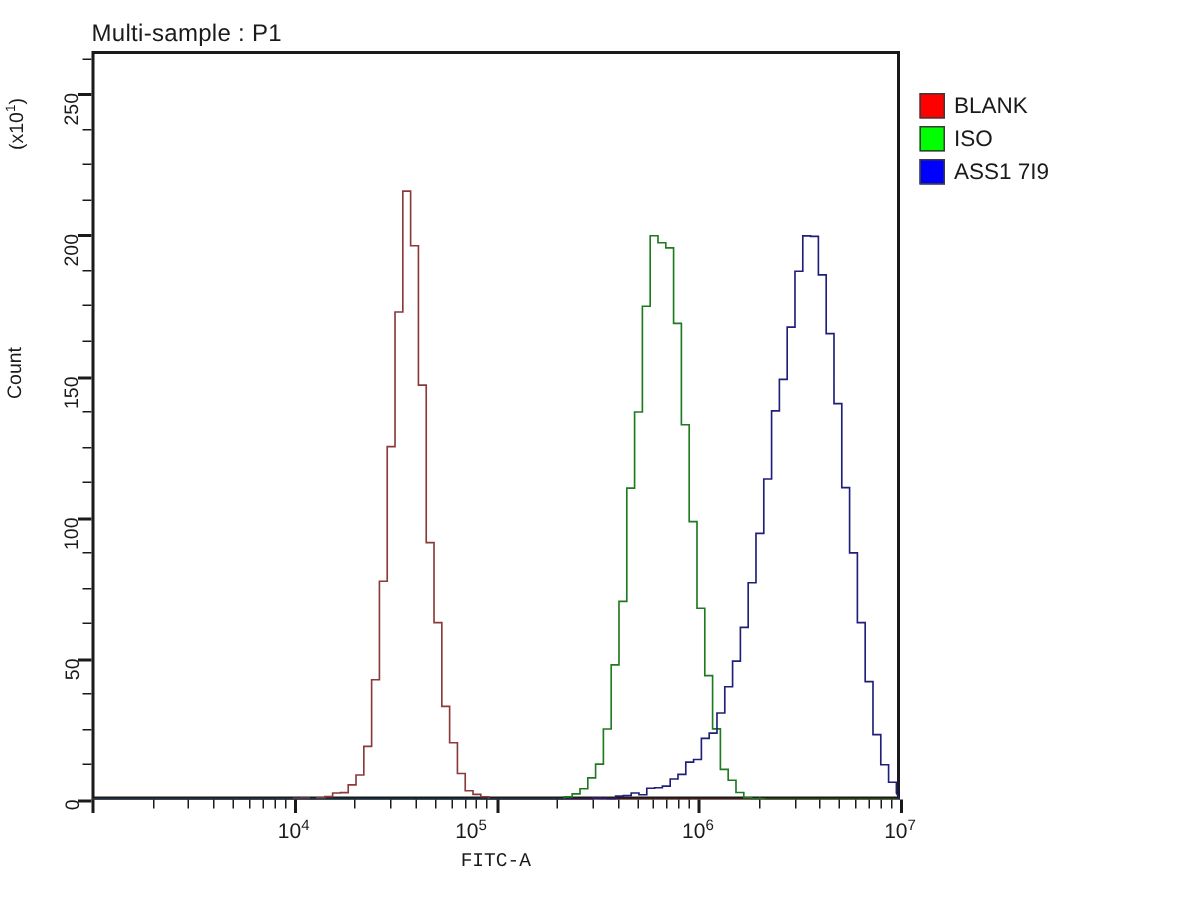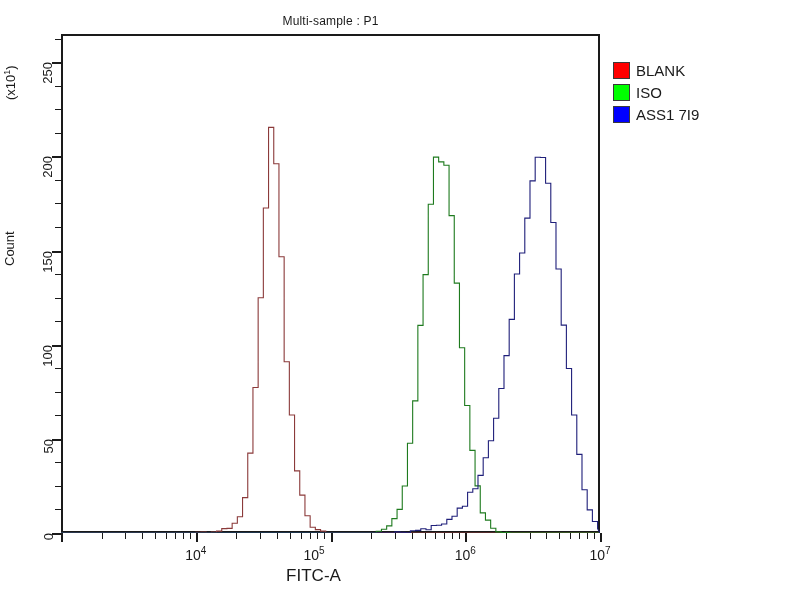--- a/index.html
+++ b/index.html
@@ -9,22 +9,22 @@
     font-family:"Liberation Sans", sans-serif;
     color:#000;
     overflow:hidden;
     position:relative;
   }
   #figure{position:absolute;left:0;top:0;width:800px;height:600px;}
 
   .chart-title{
     position:absolute;
     left:61px; top:14px; width:539px;
-    text-align:center;
-    font-size:12px;
+    text-align:left;
+    font-size:16px;
     color:#1a1a1a;
     letter-spacing:.2px;
     white-space:nowrap;
   }
 
   #plot-frame{
     position:absolute;
     left:61px; top:34px;
     width:539px; height:499px;
     border:2px solid #1a1a1a;
@@ -81,24 +81,25 @@
   }
   .x-tick-label{
     position:absolute; top:545px;
     font-size:14px; color:#1a1a1a;
     transform:translateX(-50%);
     white-space:nowrap;
   }
   .x-tick-label sup{font-size:10px;vertical-align:super;}
   .x-axis-title{
     position:absolute;
-    left:44px; top:566px; width:539px;
+    left:61px; top:566px; width:539px;
     text-align:center;
-    font-size:17px; color:#1a1a1a;
-    white-space:nowrap;
+    font-size:13px; color:#1a1a1a;
+    white-space:nowrap;
+    font-family:Liberation Mono, monospace;
   }
 
   
   #legend{
     position:absolute;
     left:613px; top:61px;
     display:flex; flex-direction:column;
     gap:3px;
   }
   .legend-row{display:flex;align-items:center;gap:6px;height:19px;}

